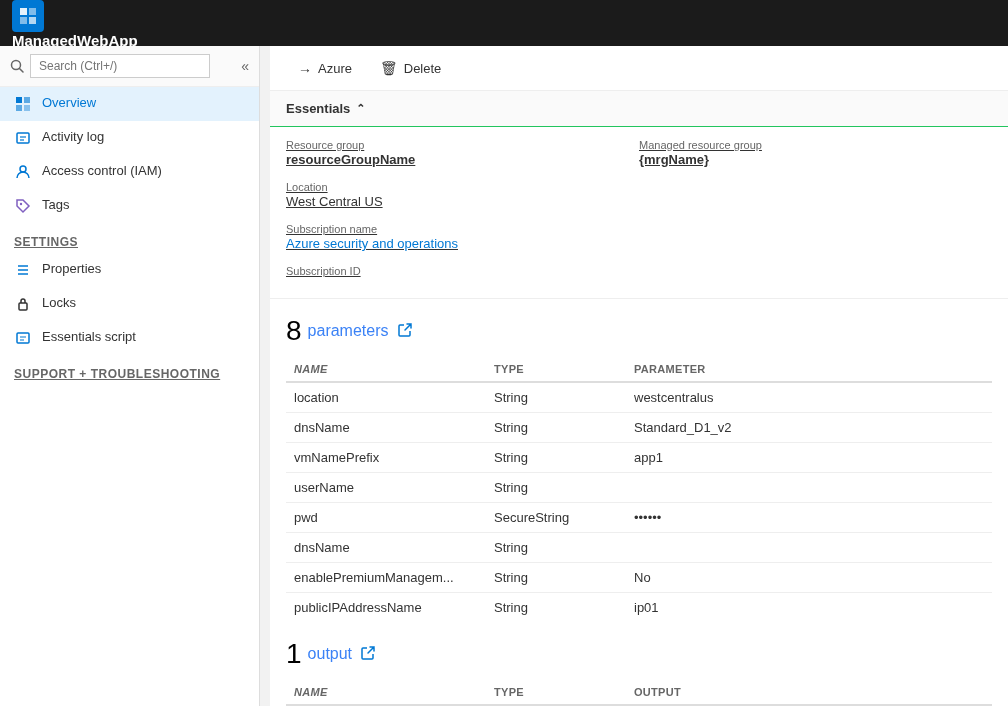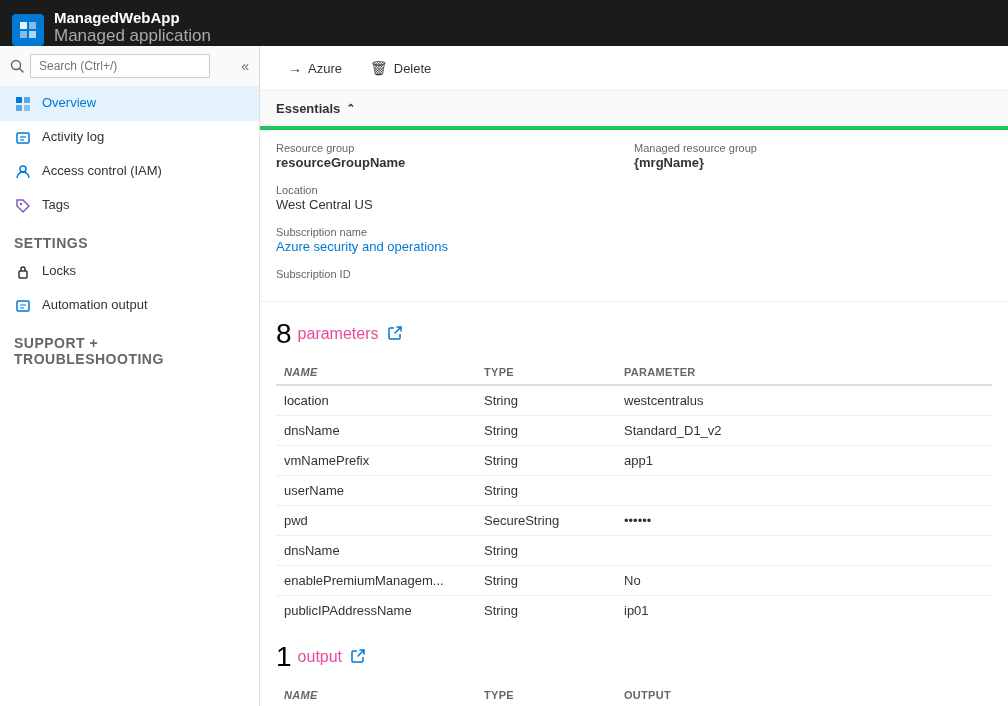--- a/index.html
+++ b/index.html
@@ -4,43 +4,45 @@
   <style>
     * { box-sizing: border-box; margin: 0; padding: 0; }
     body { font-family: 'Segoe UI', Arial, sans-serif; font-size: 13px; color: #333; background: #f2f2f2; height: 706px; width: 1008px; overflow: hidden; display: flex; flex-direction: column; }
 
     
     .top-header {
       background: #1b1b1b;
       color: white;
       height: 46px;
       display: flex;
-      align-items: flex-end;
+      align-items: flex-start;
       padding: 0 12px;
       flex-shrink: 0;
+      flex-direction: column;
     }
     .app-icon {
       width: 32px; height: 32px;
       background: #0078d4;
       border-radius: 4px;
       display: flex; align-items: center; justify-content: center;
       margin-right: 10px;
       font-size: 18px;
       color: white;
       flex-shrink: 0;
     }
     .app-title-block { display: flex; flex-direction: column; }
     .app-name { font-size: 15px; font-weight: 600; color: white; }
     .app-subtitle { font-size: 17px; color: #aaa; }
 
     
     .main-layout {
       display: flex;
       flex: 1;
       overflow: hidden;
+      gap: 10px;
     }
 
     
     .sidebar {
       width: 260px;
       background: #fff;
       border-right: 1px solid #ddd;
       flex-shrink: 0;
       display: flex;
       flex-direction: column;
@@ -82,26 +84,27 @@
     }
     .nav-item.active { background: #e3f2fd; color: #0078d4; }
     .nav-item .nav-icon {
       width: 18px; height: 18px;
       margin-right: 10px;
       flex-shrink: 0;
       display: flex; align-items: center; justify-content: center;
       font-size: 14px;
     }
     .nav-section-label {
-      font-size: 14px;
+      font-size: 12px;
       font-weight: 600;
       color: #666;
       text-transform: uppercase;
       padding: 12px 14px 4px;
       letter-spacing: 0.5px;
+      text-decoration: underline;
     }
 
     
     .content-area {
       flex: 1;
       background: #fff;
       overflow-y: auto;
       display: flex;
       flex-direction: column;
     }
@@ -126,55 +129,55 @@
       background: none;
       margin-right: 4px;
     }
     .toolbar-btn .btn-icon { margin-right: 6px; font-size: 14px; }
 
     
     .essentials-header {
       display: flex;
       align-items: center;
       padding: 10px 16px;
-      border-bottom: 4px solid #22c55e;
+      border-bottom: 1px solid #22c55e;
       background: #fafafa;
       font-size: 13px;
       font-weight: 600;
       cursor: pointer;
     }
     .essentials-header .chevron { margin-left: 6px; font-size: 11px; }
 
     .essentials-body {
       display: grid;
       grid-template-columns: 1fr 1fr;
       padding: 12px 16px;
       border-bottom: 1px solid #eee;
       gap: 4px 0;
     }
-    .essentials-left, .essentials-right { display: flex; flex-direction: column; gap: 6px; }
+    .essentials-left, .essentials-right { display: flex; flex-direction: column; gap: 6px; text-decoration: underline; }
     .field-label { font-size: 11px; color: #666; margin-bottom: 1px; }
     .field-value { font-size: 13px; color: #333; }
     .field-value.bold { font-weight: 700; }
     .field-value.link { color: #0078d4; cursor: pointer; text-decoration: none; }
     .field-block { margin-bottom: 8px; }
 
     
     .section-body {
       padding: 16px 16px 0;
     }
     .section-title {
       display: flex;
       align-items: center;
       margin-bottom: 10px;
       font-size: 18px;
       font-weight: 400;
     }
     .section-title .count { font-size: 28px; font-weight: 300; margin-right: 6px; color: #000; }
-    .section-title .section-name { font-size: 16px; color: #ec4899; }
+    .section-title .section-name { font-size: 16px; color: #3b82f6; }
     .section-title .link-icon {
       margin-left: 8px;
       color: #0078d4;
       font-size: 14px;
       cursor: pointer;
     }
 
     .data-table {
       width: 100%;
       border-collapse: collapse;
@@ -277,34 +280,44 @@
           <circle cx="6" cy="6" r="1.2" fill="#8060c0"></circle>
         </svg>
       </span>
       <span>Tags</span>
     </div>
 
     <div class="nav-section-label">SETTINGS</div>
     <div class="nav-item">
       <span class="nav-icon">
         <svg width="16" height="16" viewBox="0 0 16 16" fill="none">
+          <line x1="3" y1="4" x2="13" y2="4" stroke="#0078d4" stroke-width="1.5"></line>
+          <line x1="3" y1="8" x2="13" y2="8" stroke="#0078d4" stroke-width="1.5"></line>
+          <line x1="3" y1="12" x2="13" y2="12" stroke="#0078d4" stroke-width="1.5"></line>
+        </svg>
+      </span>
+      <span>Properties</span>
+    </div>
+    <div class="nav-item">
+      <span class="nav-icon">
+        <svg width="16" height="16" viewBox="0 0 16 16" fill="none">
           <rect x="4" y="7" width="8" height="7" rx="1" stroke="#333" stroke-width="1.5" fill="none"></rect>
           <path d="M6 7V5a2 2 0 114 0v2" stroke="#333" stroke-width="1.5" fill="none"></path>
         </svg>
       </span>
       <span>Locks</span>
     </div>
     <div class="nav-item">
       <span class="nav-icon">
         <svg width="16" height="16" viewBox="0 0 16 16" fill="none">
           <rect x="2" y="3" width="12" height="10" rx="1" stroke="#0078d4" stroke-width="1.5" fill="none"></rect>
           <path d="M5 7h6M5 10h4" stroke="#0078d4" stroke-width="1.2"></path>
         </svg>
       </span>
-      <span>Automation output</span>
+      <span>Essentials script</span>
     </div>
 
     <div class="nav-section-label">SUPPORT + TROUBLESHOOTING</div>
   </div>
 
   <div class="content-area">
 
     <div class="toolbar">
       <button class="toolbar-btn">
         <span class="btn-icon">→</span>

